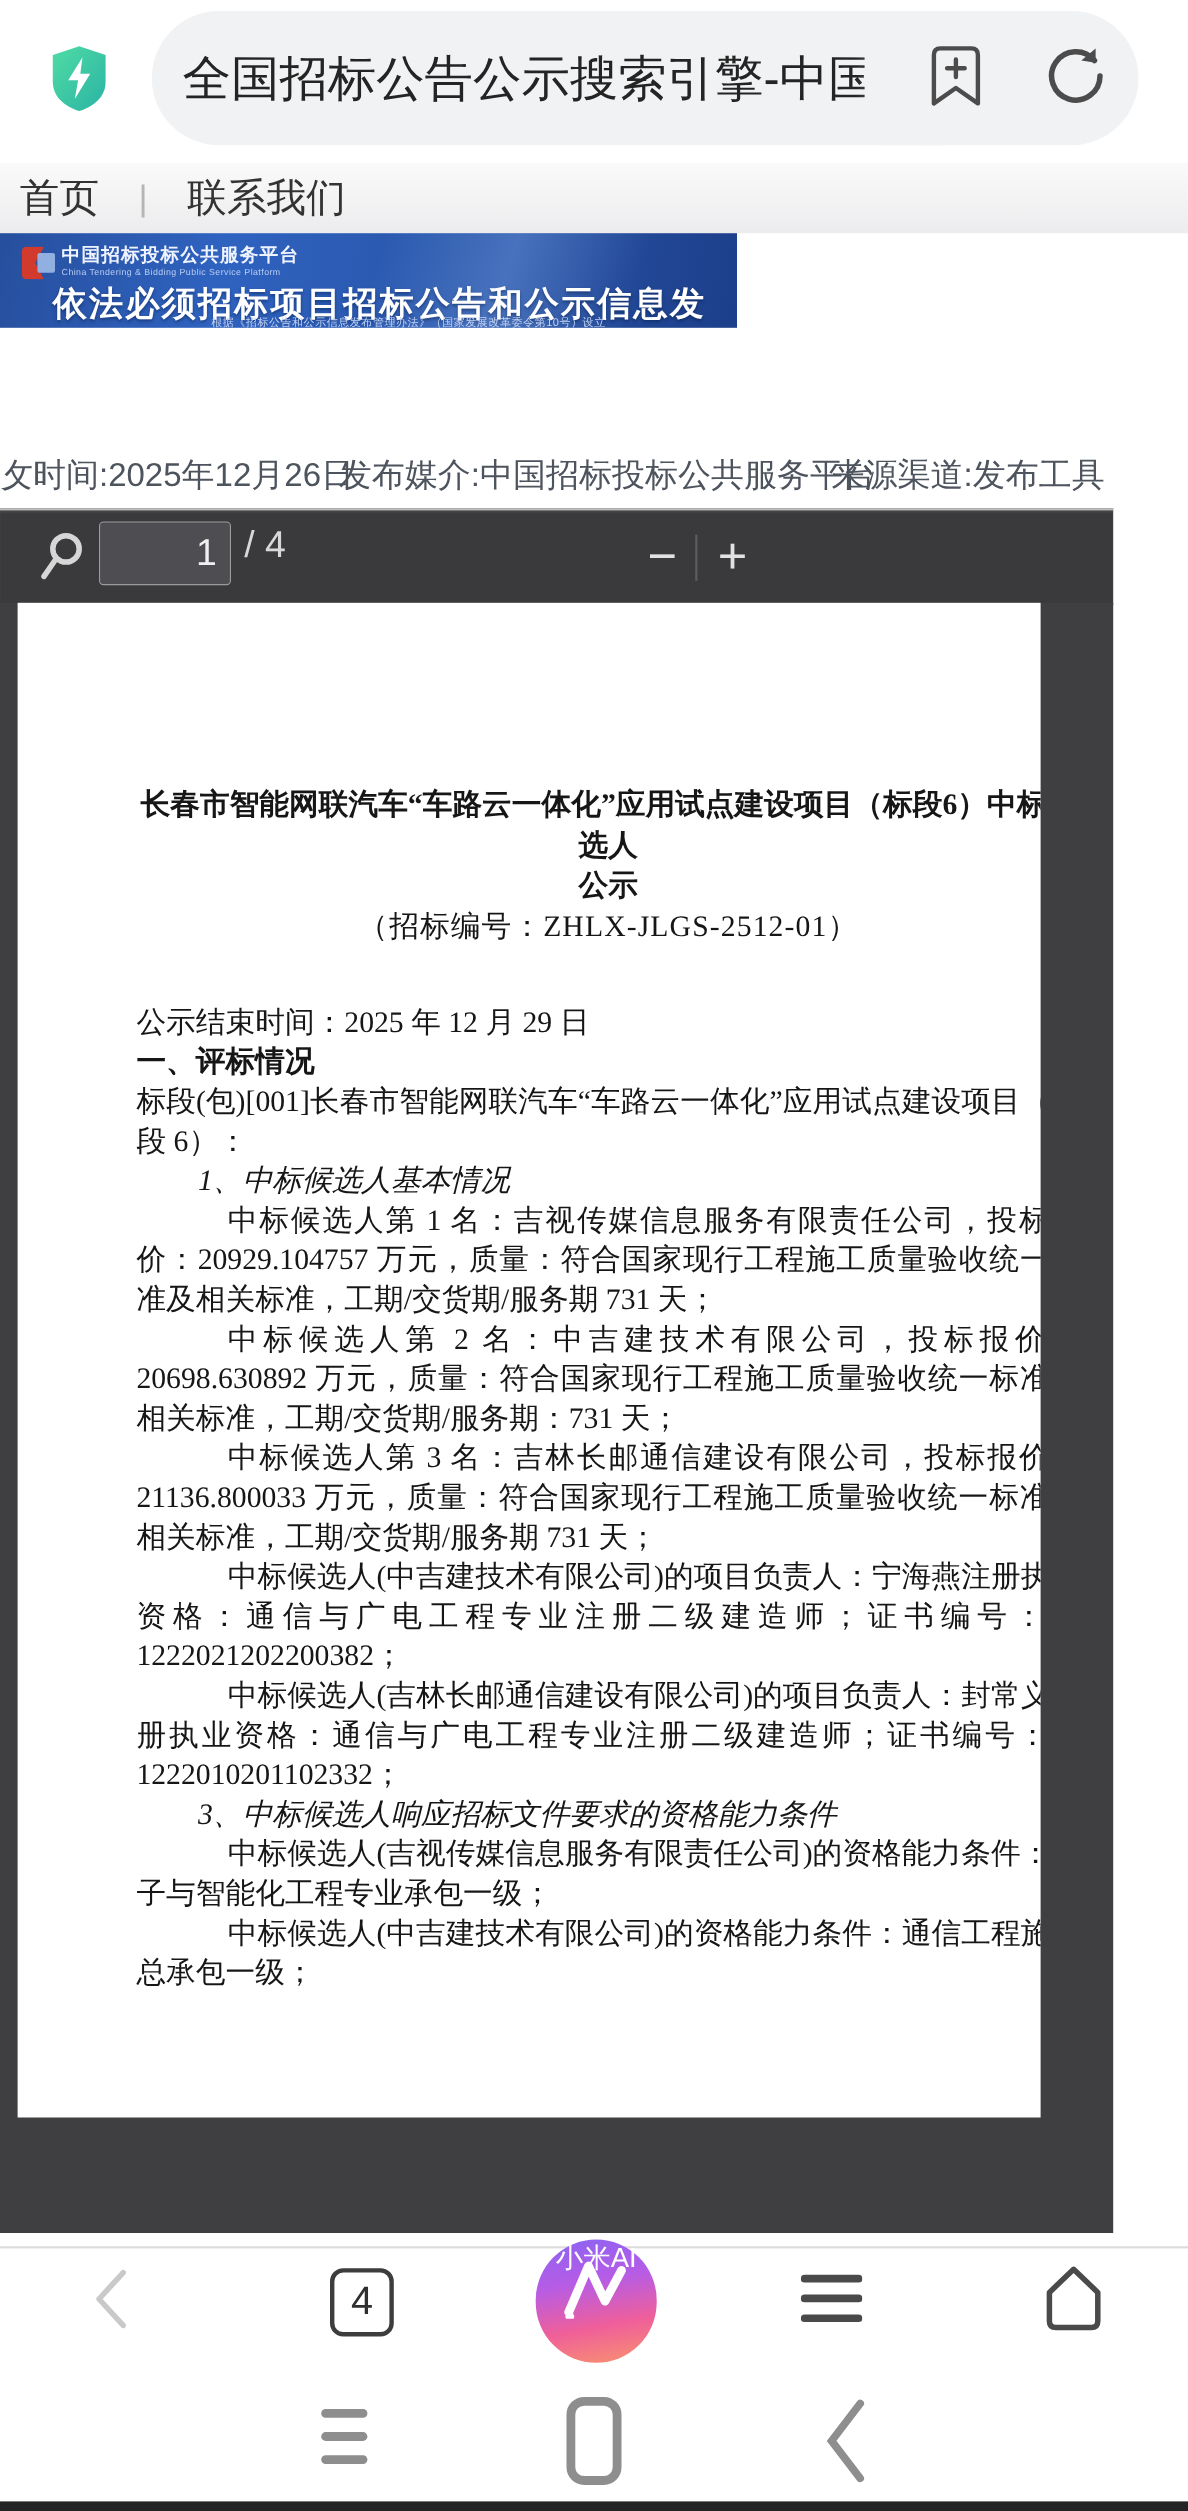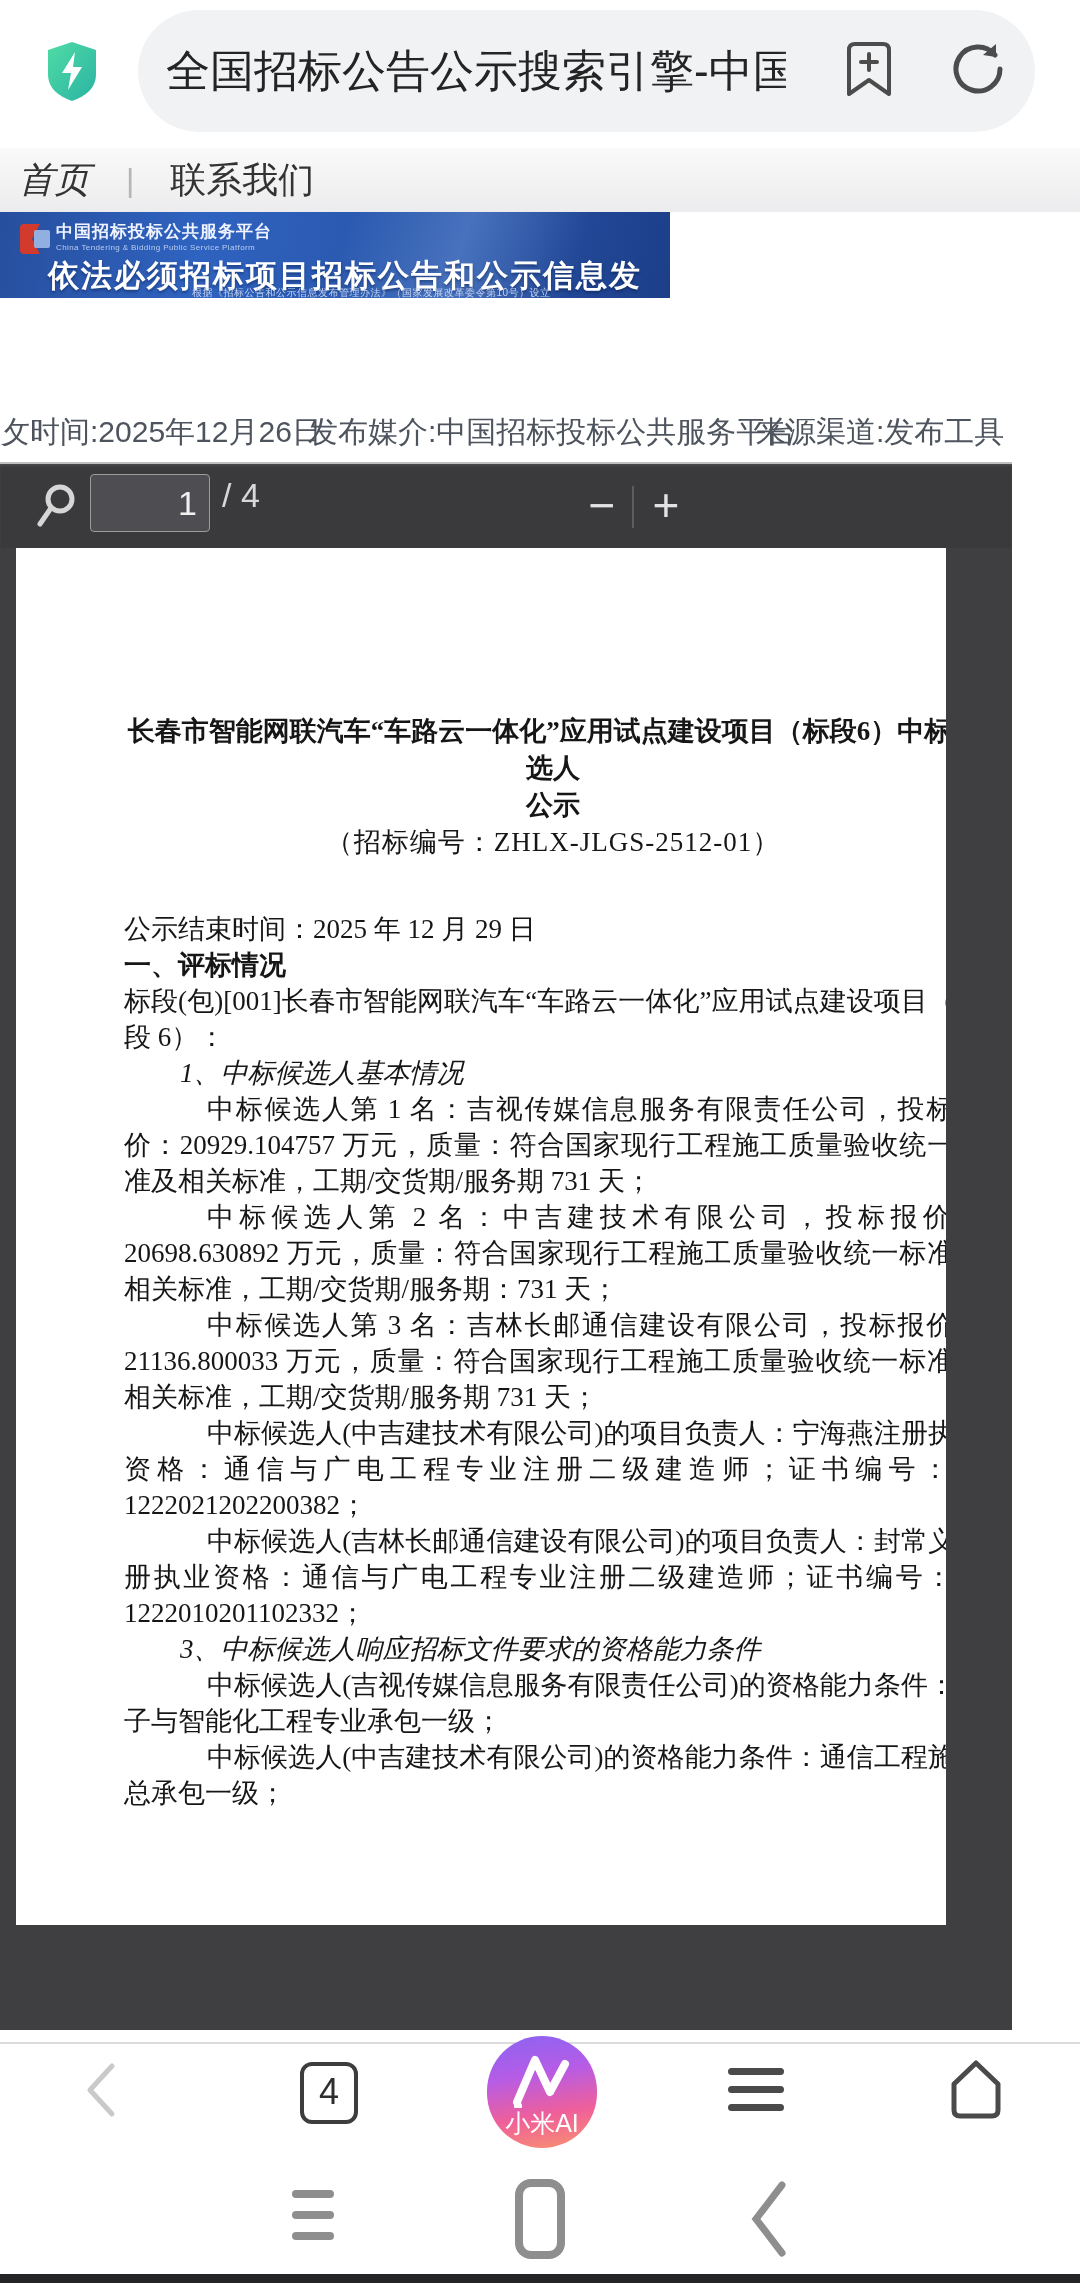--- a/index.html
+++ b/index.html
@@ -11,21 +11,21 @@
   .urlbar-pill{left:138px;top:10px;width:897px;height:122px;background:#f1f2f4;border-radius:61px;
                display:flex;align-items:center;overflow:hidden;}
   .url-title{margin-left:28px;font-size:44px;color:#242424;font-weight:500;white-space:nowrap;overflow:hidden;width:620px;}
   .url-fade{left:778px;top:10px;width:80px;height:122px;background:linear-gradient(90deg,rgba(241,242,244,0),#f1f2f4);}
   .shield{left:44px;top:40px;width:56px;height:62px;}
 
   
   .navrow{left:0;top:148px;width:1080px;height:64px;background:linear-gradient(#fafafa,#ececee);
           display:flex;align-items:center;font-size:36px;color:#333;}
   .navrow .sep{color:#b5b5b5;margin:0 36px;font-size:32px;}
-  .navrow .item{margin-left:18px;font-style:italic;}
+  .navrow .item{margin-left:18px;}
 
   
   .banner{left:0;top:212px;width:670px;height:86px;overflow:hidden;
           background:linear-gradient(100deg,#274f9e 0%,#2f63c0 30%,#2a58ae 55%,#1d3f8a 100%);}
   .banner:before{content:"";position:absolute;left:40%;top:-40px;width:420px;height:200px;
           background:linear-gradient(115deg,rgba(255,255,255,0) 20%,rgba(160,200,255,.28) 45%,rgba(255,255,255,0) 70%);transform:rotate(-8deg);}
   .b-logo{position:absolute;left:20px;top:12px;width:30px;height:30px;}
   .b-logo .c1{position:absolute;left:0;top:0;width:20px;height:30px;background:#d33a2e;border-radius:4px 0 0 4px;
               clip-path:polygon(0 0,100% 0,60% 50%,100% 100%,0 100%);}
   .b-logo .c2{position:absolute;left:14px;top:6px;width:16px;height:18px;background:#9db9e8;border-radius:2px;opacity:.9;}
@@ -61,21 +61,21 @@
   .doc-body p.bold{font-weight:700;}
   .doc-body p.ind2{text-indent:56px;font-style:italic;}
   .doc-body p.ind3{text-indent:83px;}
 
   
   .bbar{left:0;top:2042px;width:1080px;height:90px;background:#fff;border-top:2px solid #dcdcdc;}
   .tabbox{position:absolute;left:300px;top:18px;width:50px;height:54px;border:4px solid #3d3d3d;border-radius:12px;
           color:#2f2f2f;font-size:36px;font-weight:500;text-align:center;line-height:52px;}
   .aipill{position:absolute;left:487px;top:-8px;width:110px;height:112px;border-radius:55px;
           background:linear-gradient(170deg,#8a64f2 0%,#b65ce6 35%,#ef5f9a 68%,#f9936d 100%);
-          display:flex;flex-direction:column;align-items:center;justify-content:flex-end;}
+          display:flex;flex-direction:column;align-items:center;}
   .ailabel{color:#fff;font-size:25px;margin-bottom:8px;font-weight:500;}
 
   
   .sysnav{left:0;top:2160px;width:1080px;height:114px;background:#fff;}
   .bezel{left:0;top:2274px;width:1080px;height:9px;background:#242426;}
   svg{display:block;}
 </style>
 </head>
 <body>
 

